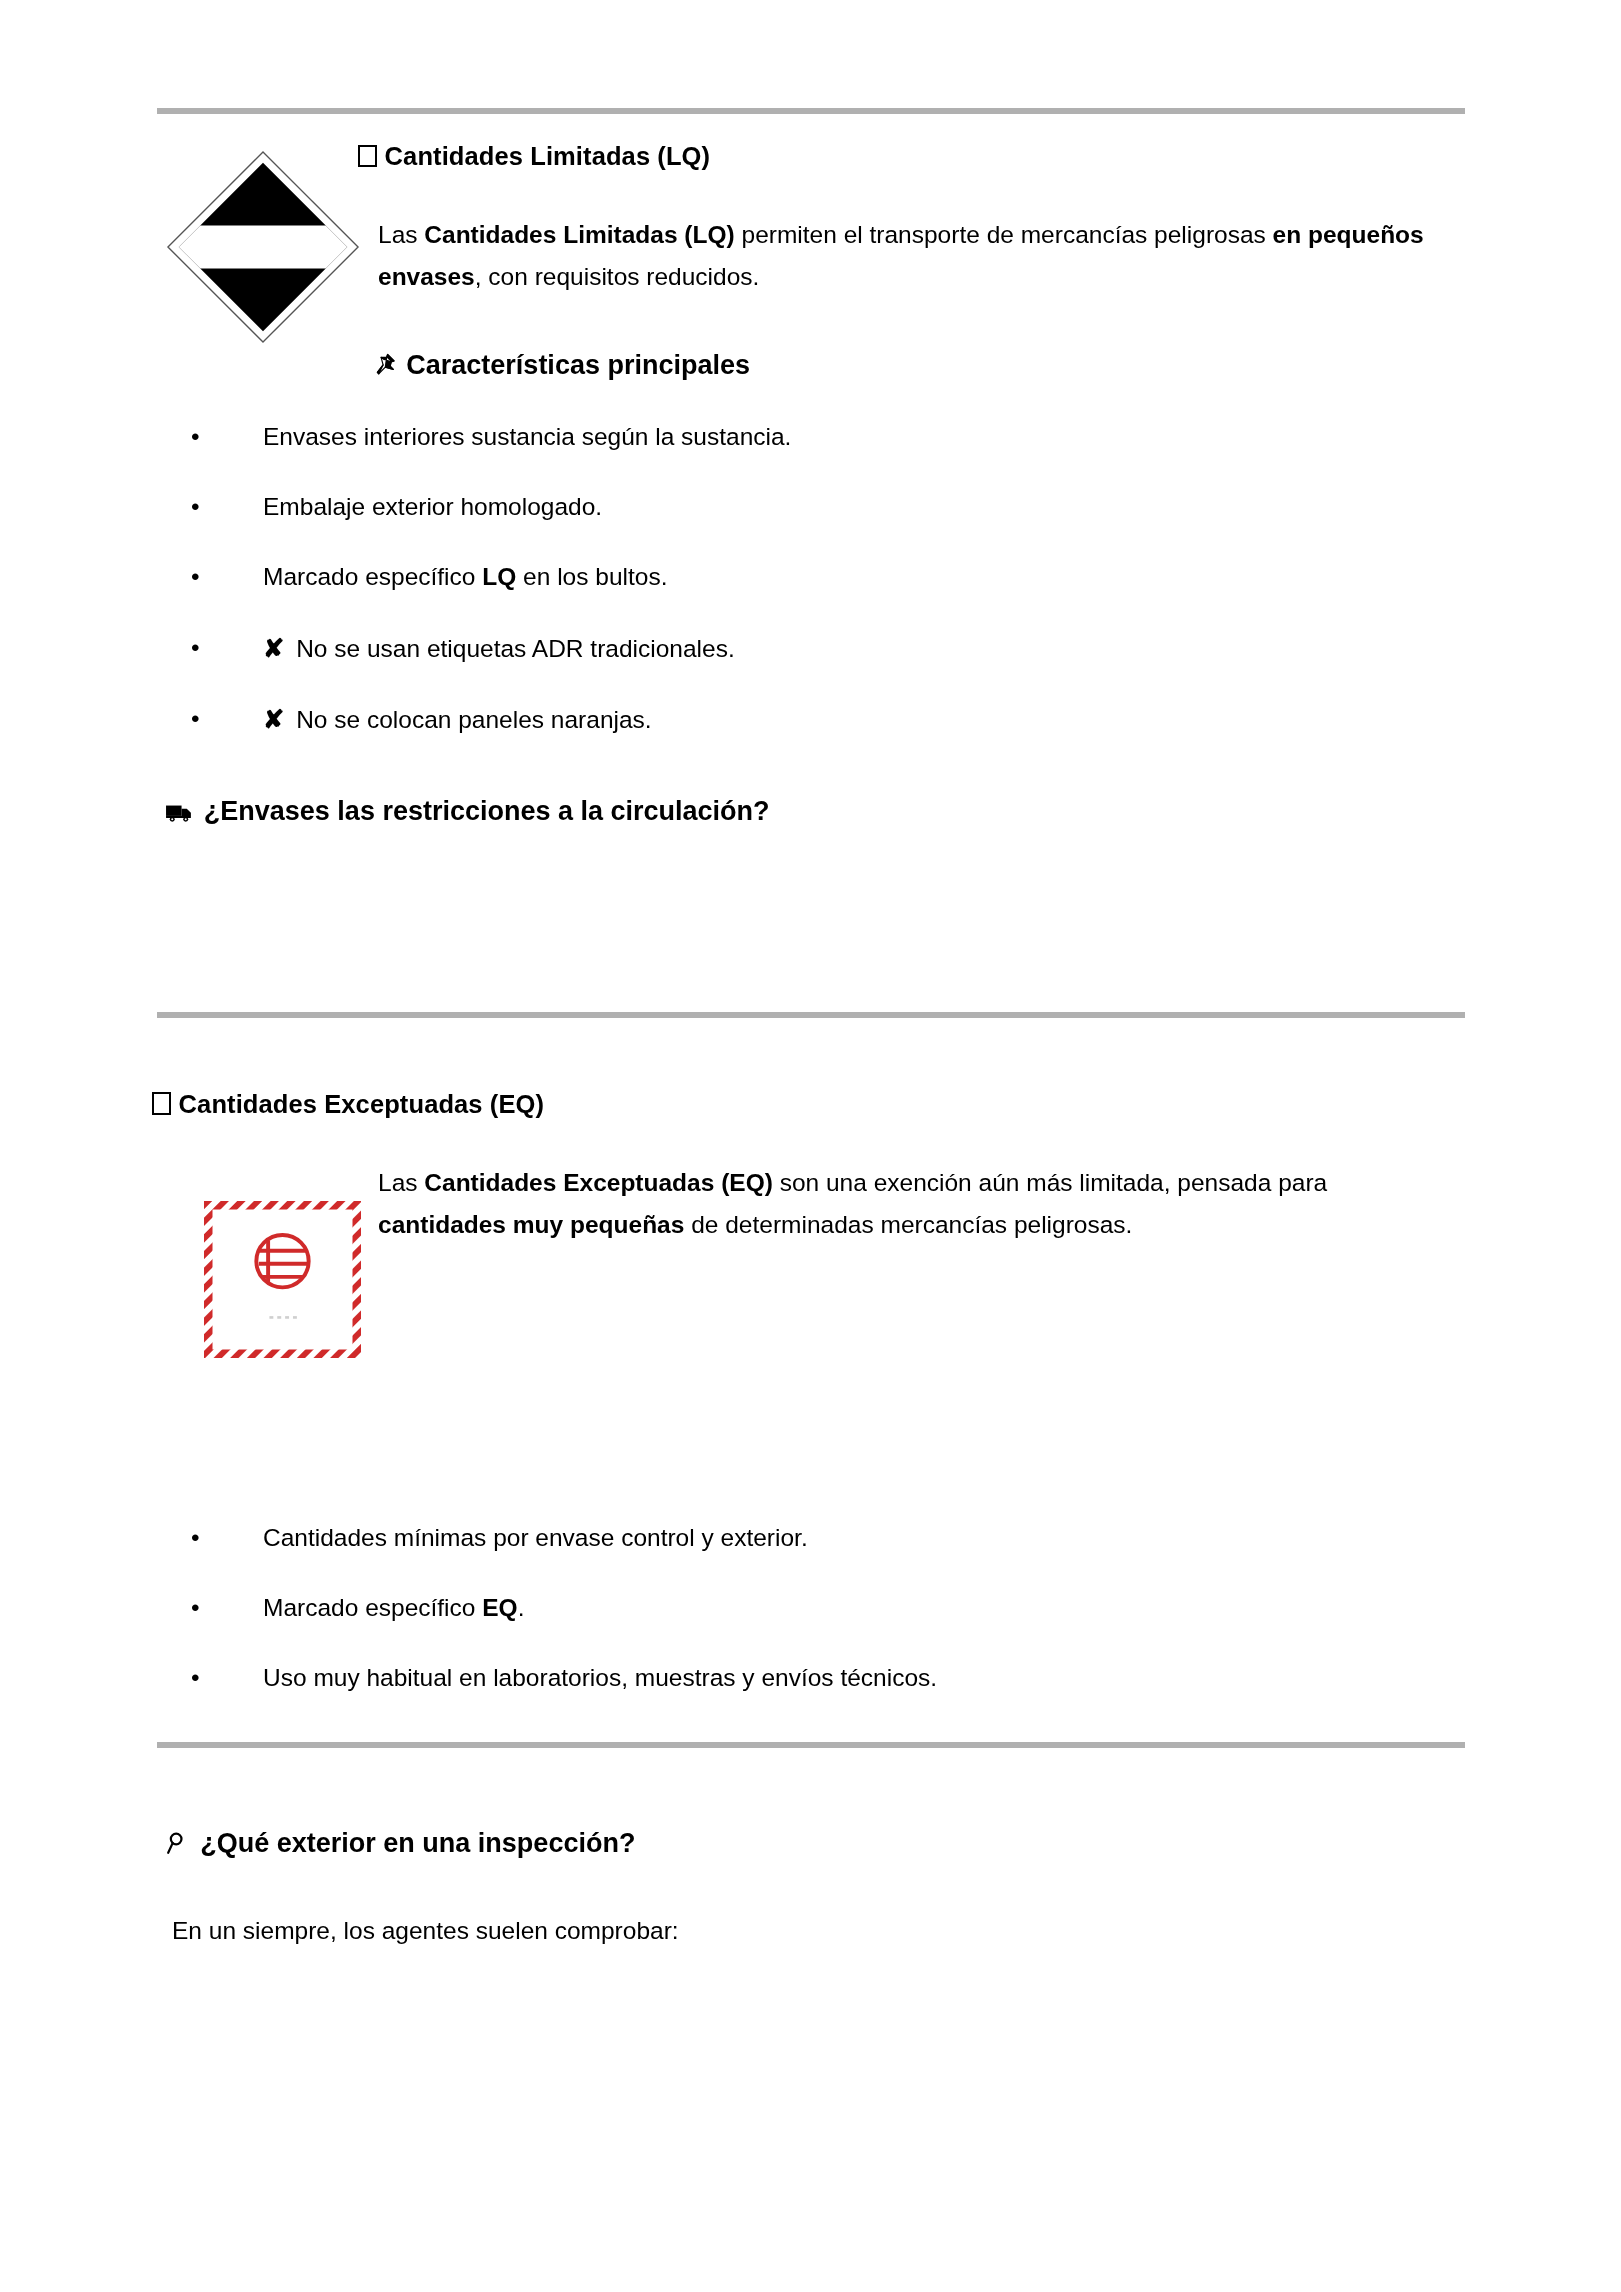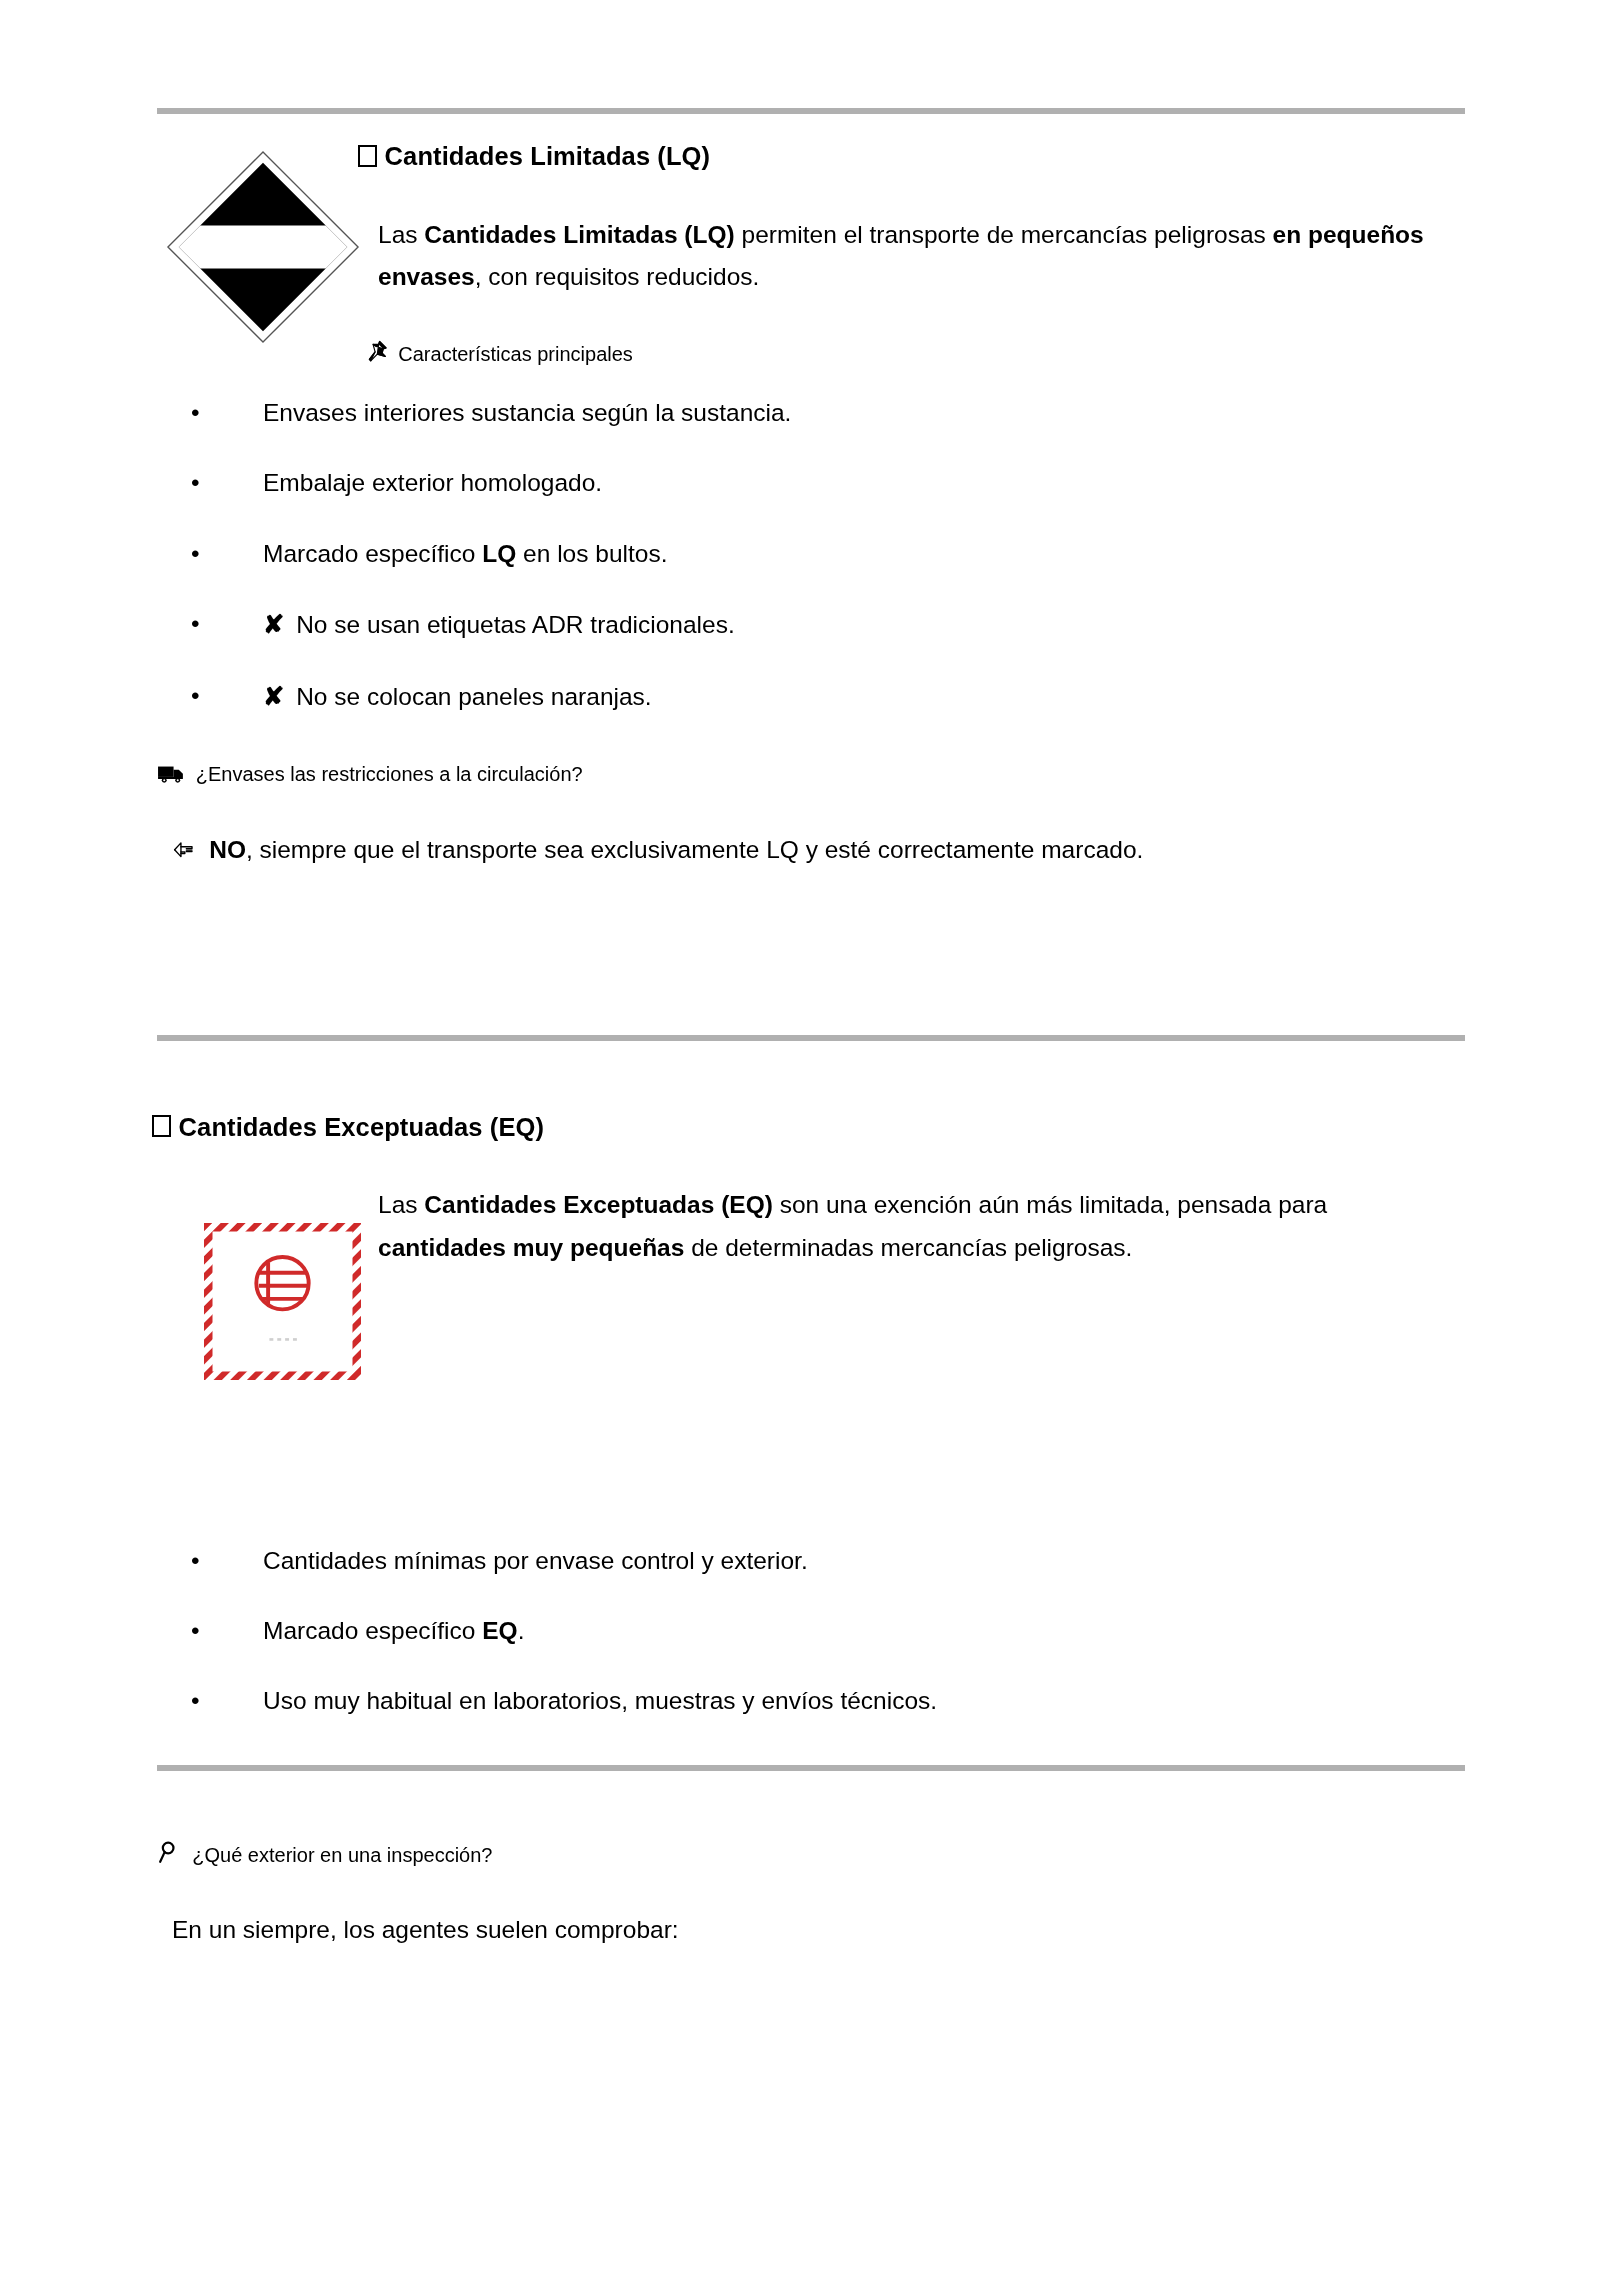--- a/index.html
+++ b/index.html
@@ -38,24 +38,24 @@
 
   
   .h-sec {
     font-size: 25.5px;
     font-weight: bold;
     line-height: 1.35;
     letter-spacing: 0.1px;
     margin: 0;
   }
   .h-sub {
-    font-size: 20px;
-    font-weight: normal;
+    font-size: 27px;
+    font-weight: bold;
     line-height: 1.35;
-    margin: 0;
+    margin: 8px;
   }
   p.body {
     font-size: 24.5px;
     line-height: 1.72;
     margin: 15px;
     font-weight: normal;
   }
   .b { font-weight: bold; }
 
   
@@ -231,31 +231,20 @@
           <path d="M1 13 h24 v2 h-24 z" fill="#000000"></path>
           <circle cx="7" cy="16.2" r="2.4" fill="#000000"></circle>
           <circle cx="7" cy="16.2" r="1.0" fill="#ffffff"></circle>
           <circle cx="20" cy="16.2" r="2.4" fill="#000000"></circle>
           <circle cx="20" cy="16.2" r="1.0" fill="#ffffff"></circle>
         </svg>
       </span><span>¿Envases las restricciones a la circulación?</span></p>
 
     <div class="spacer-s"></div>
 
-    <p class="body"><span class="icon">
-        <svg viewBox="0 0 26 22" width="27.4" height="23.5" aria-hidden="true">
-          <g fill="none" stroke="#000000" stroke-width="1.3" stroke-linejoin="round" stroke-linecap="round">
-            <path d="M2.5 11 L8.5 4.5 L8.5 8.2 L19 8.2 L19 9.9 L13.6 9.9"></path>
-            <path d="M19 11.3 L13.6 11.3"></path>
-            <path d="M19 12.7 L13.6 12.7"></path>
-            <path d="M8.5 8.2 L8.5 17.5 L2.5 11"></path>
-            <path d="M8.5 13.0 L12.2 13.0 L12.2 14.6 L8.5 14.6"></path>
-          </g>
-        </svg>
-      </span><span class="b">NO</span><span>, siempre que el transporte sea exclusivamente LQ y esté correctamente marcado.</span></p>
 
     <div class="spacer-xl"></div>
     <div class="spacer-m"></div>
 
     <hr class="hr">
 
     <div class="spacer-l"></div>
 
     <p class="h-sec"><span class="numglyph"><span>3</span><span class="tofu"><span class="tofu-box"></span></span></span><span>Cantidades Exceptuadas (EQ)</span></p>
 

